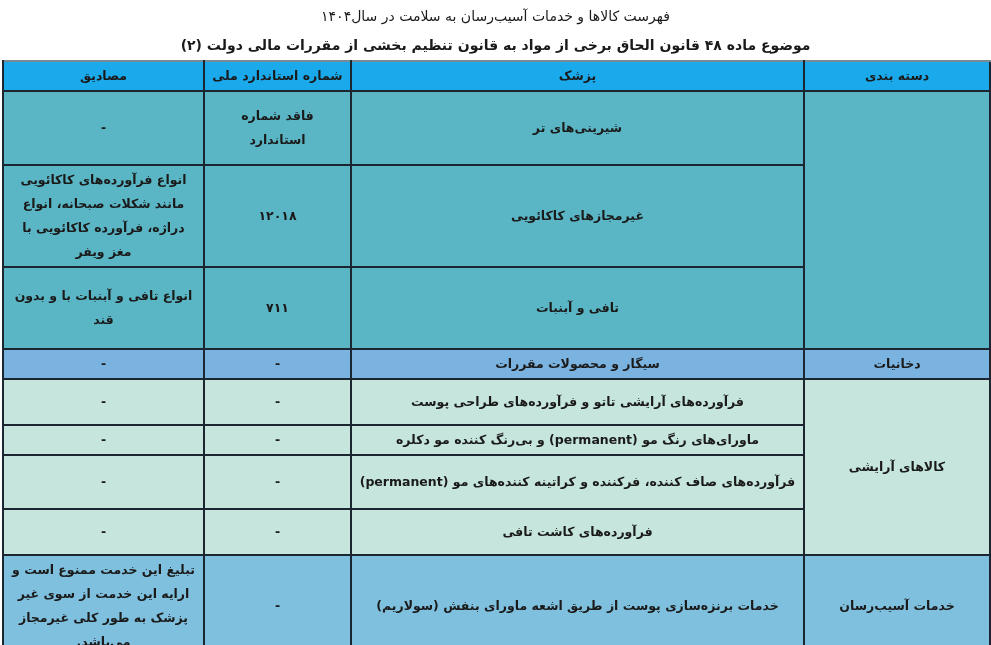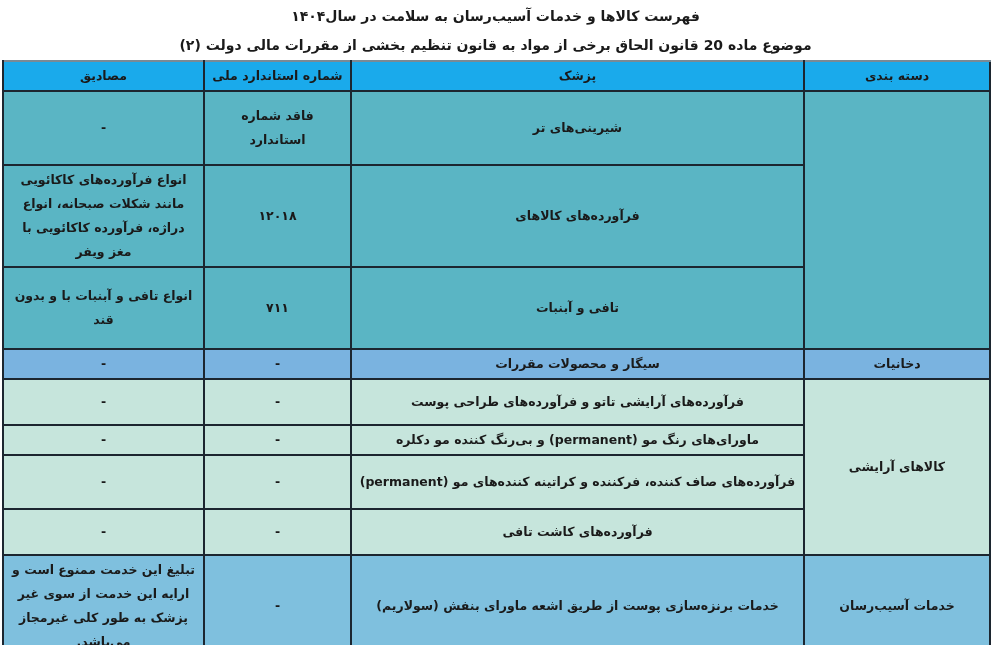--- a/index.html
+++ b/index.html
@@ -1,36 +1,36 @@
 <!DOCTYPE html>
 <html><head>
 <meta charset="utf-8">
 <style>
   html, body { margin: 0; padding: 0; background: #ffffff; }
   body { width: 991px; height: 645px; overflow: hidden; font-family: "DejaVu Sans", sans-serif; color: #1a1a1a; }
   .titles { text-align: center; direction: rtl; }
-  .title1 { font-size: 14px; font-weight: bold; padding-top: 6px; height: 24px; line-height: 20px; }
+  .title1 { font-size: 14px; font-weight: normal; padding-top: 6px; height: 24px; line-height: 20px; }
   .title2 { font-size: 14px; font-weight: bold; height: 30px; line-height: 30px; }
   table { border-collapse: collapse; direction: rtl; width: 987px; margin-left: 2px; table-layout: fixed; }
   td, th { border: 2px solid #1c2630; text-align: center; vertical-align: middle; font-size: 12.5px; font-weight: bold; padding: 2px 6px; line-height: 24px; }
   th { background: #1aaaeb; height: 22px; font-size: 12.5px; border-top-color: #7a8a95; }
   .teal td { background: #5ab5c4; }
   .blue td { background: #7ab3e0; }
   .mint td { background: #c6e5dc; }
   .sky td { background: #7fc0de; }
   .cat-teal { background: #5ab5c4 !important; }
   .cat-mint { background: #c6e5dc !important; }
   .cat-sky { background: #7fc0de !important; }
 </style>
 </head>
 <body>
 
 <div class="titles">
   <div class="title1">فهرست کالاها و خدمات آسیب‌رسان به سلامت در سال۱۴۰۴</div>
-  <div class="title2">موضوع ماده 20 قانون الحاق برخی از مواد به قانون تنظیم بخشی از مقررات مالی دولت (۲)</div>
+  <div class="title2">موضوع ماده ۴۸ قانون الحاق برخی از مواد به قانون تنظیم بخشی از مقررات مالی دولت (۲)</div>
 </div>
 
 <table>
   <colgroup>
     <col style="width:186px">
     <col style="width:453px">
     <col style="width:147px">
     <col style="width:201px">
   </colgroup>
   <thead>
@@ -43,21 +43,21 @@
   </thead>
   <tbody>
 
     <tr class="teal" style="height:74px">
       <td rowspan="3" class="cat-teal"></td>
       <td>شیرینی‌های تر</td>
       <td>فاقد شماره استاندارد</td>
       <td>-</td>
     </tr>
     <tr class="teal" style="height:90px">
-      <td>فرآورده‌های کالاهای</td>
+      <td>غیرمجاز‌های کاکائویی</td>
       <td>۱۲۰۱۸</td>
       <td>انواع فرآورده‌های کاکائویی مانند شکلات صبحانه، انواع دراژه، فرآورده کاکائویی با مغز ویفر</td>
     </tr>
     <tr class="teal" style="height:82px">
       <td>تافی و آبنبات</td>
       <td>۷۱۱</td>
       <td>انواع تافی و آبنبات با و بدون قند</td>
     </tr>
 
     <tr class="blue" style="height:26px">

